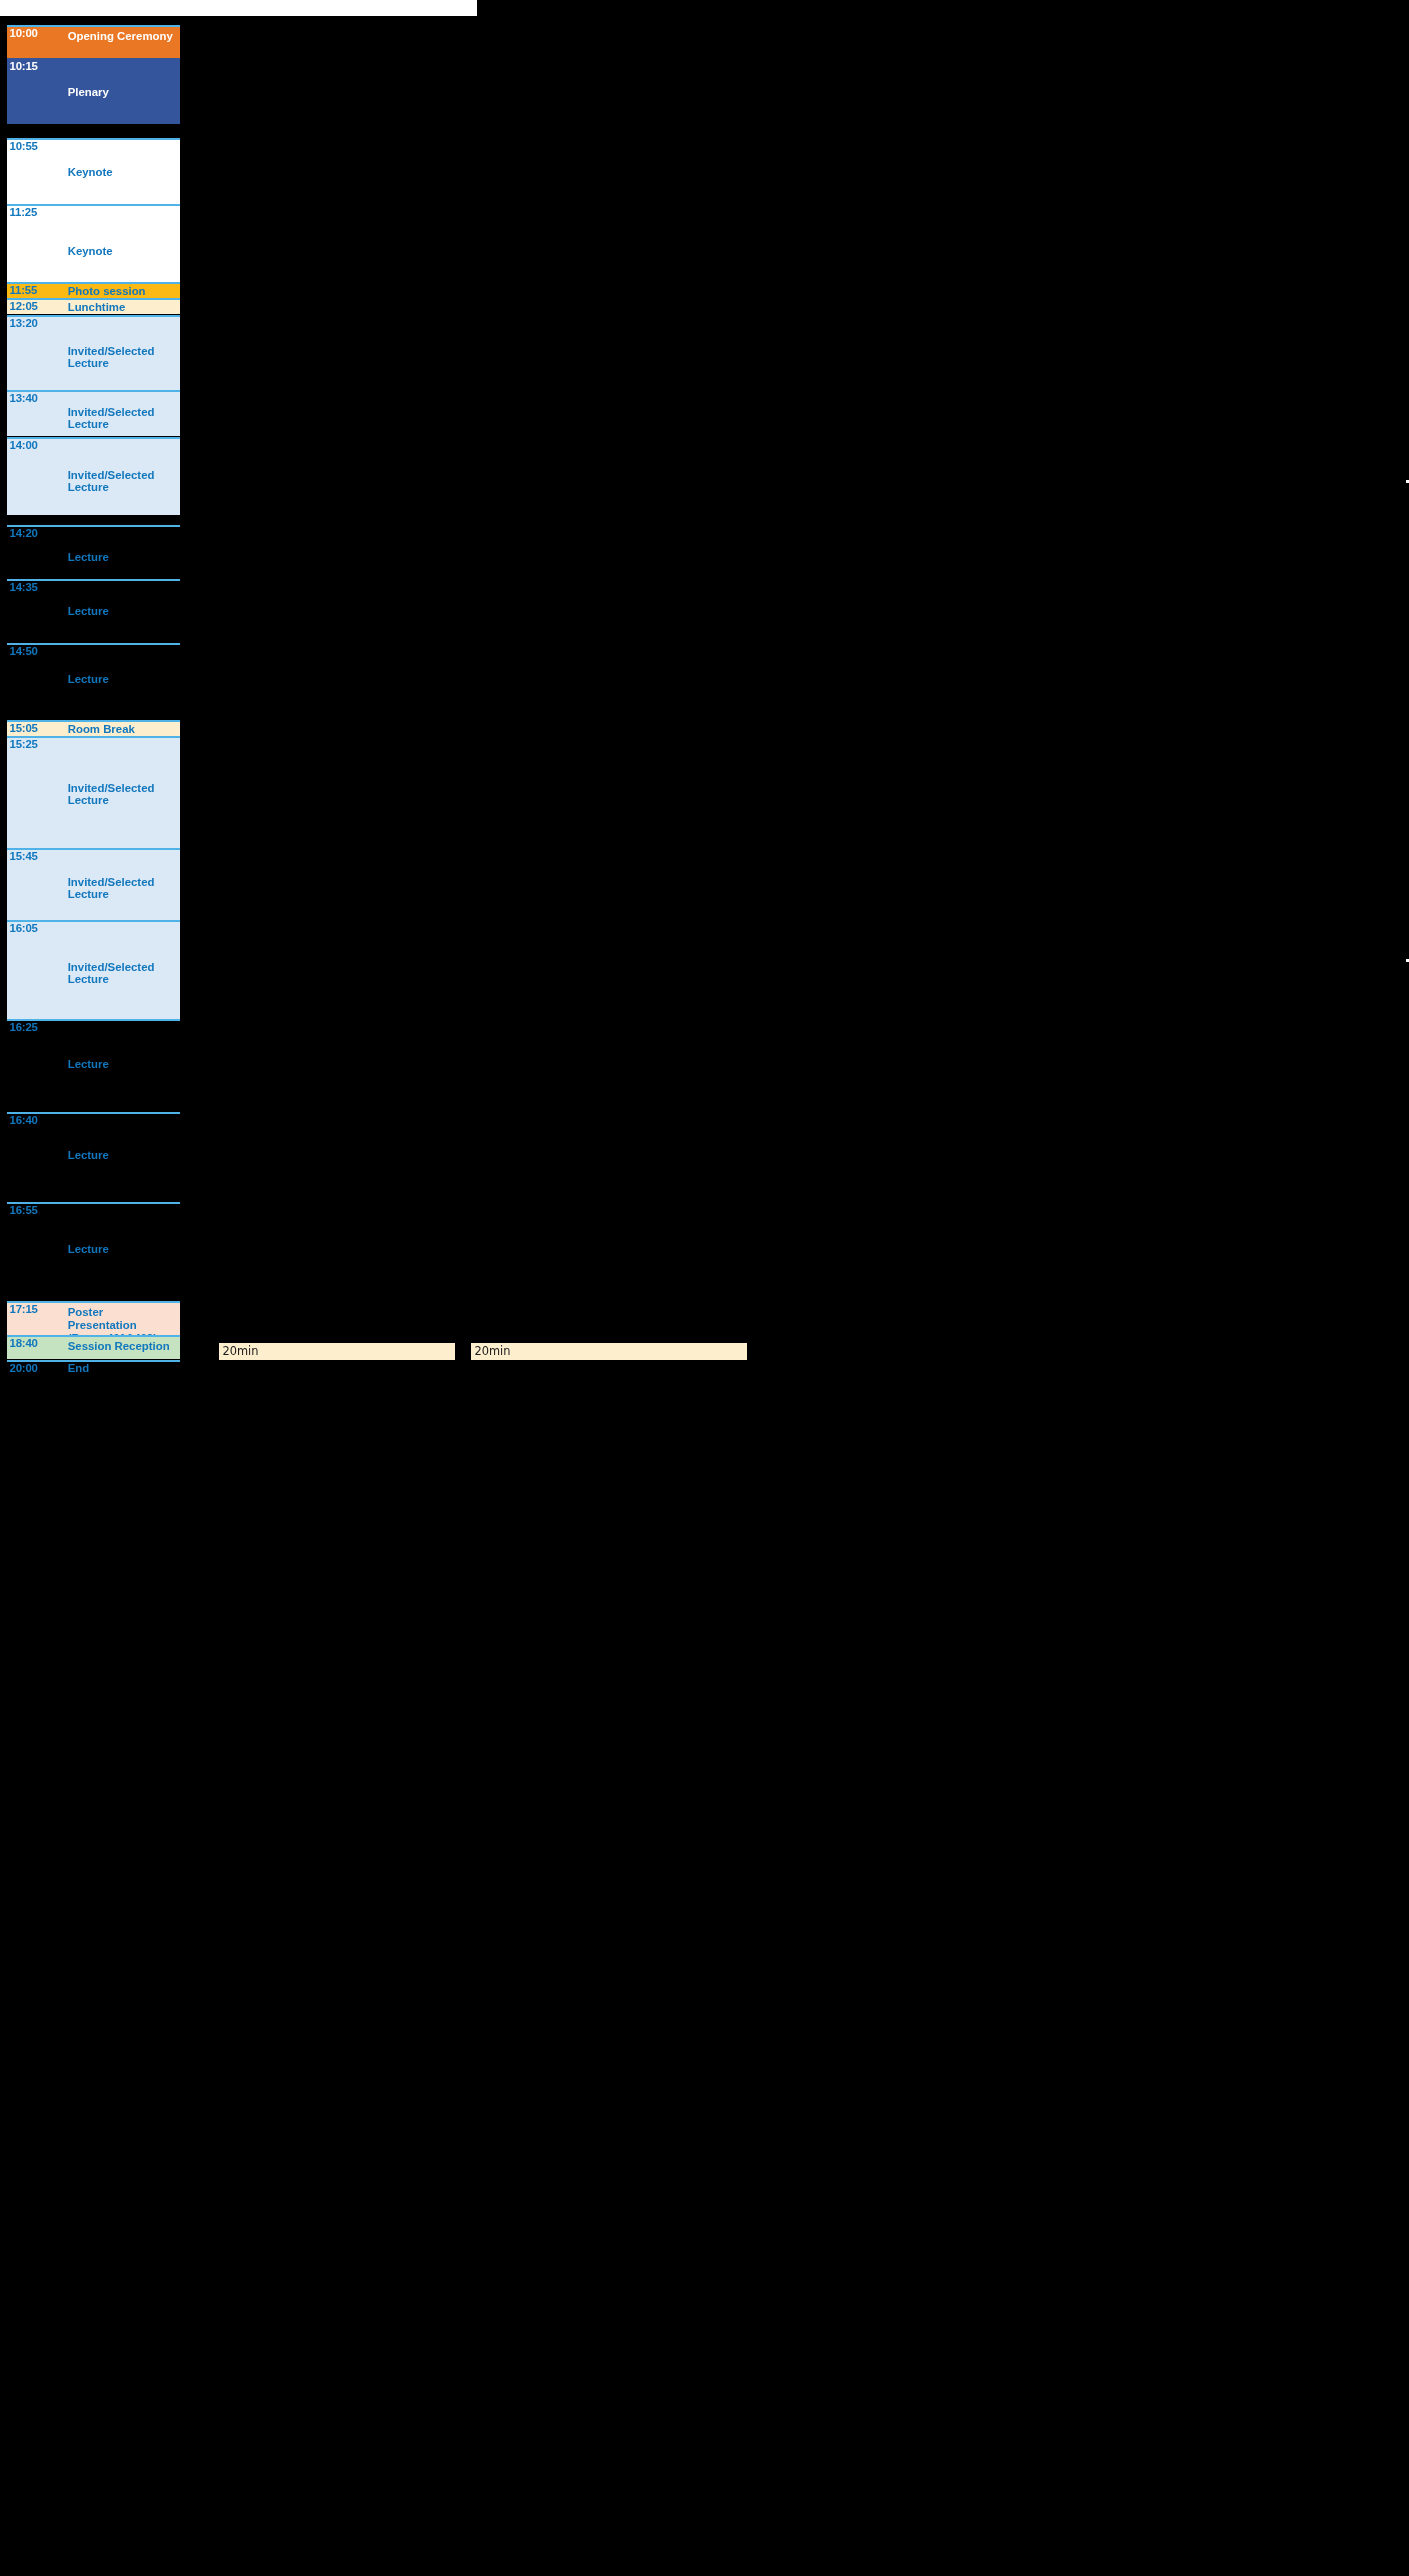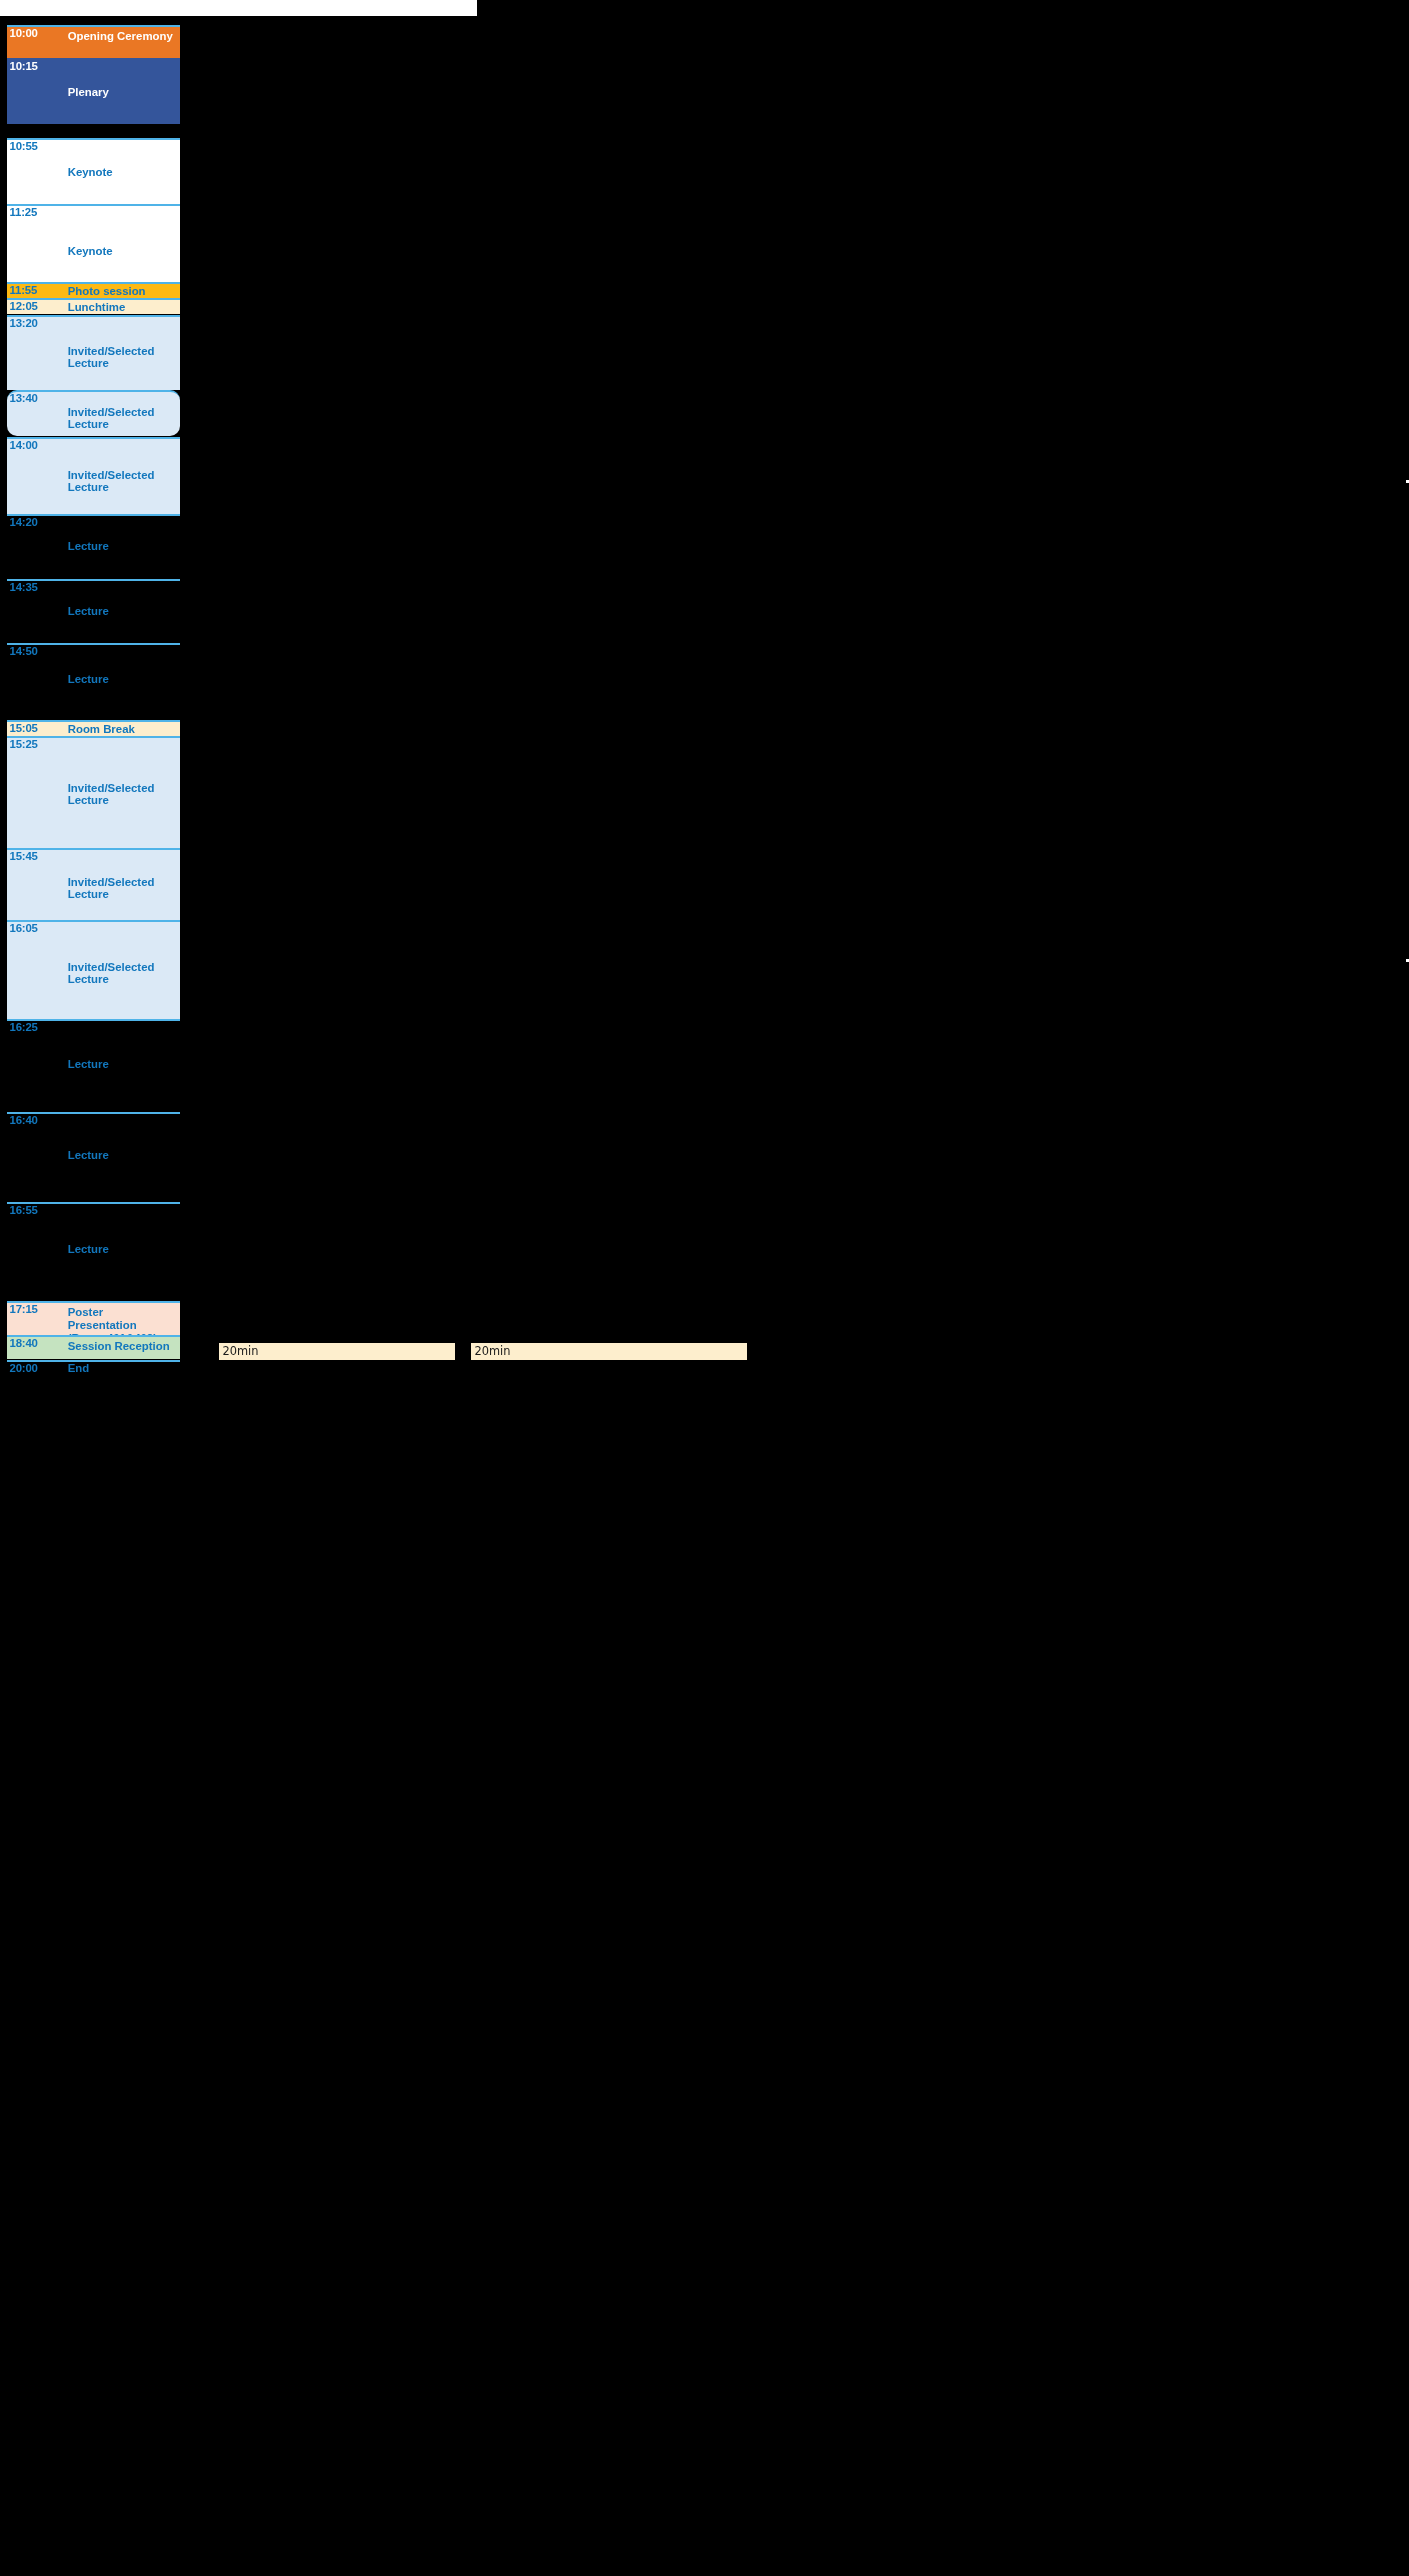--- a/index.html
+++ b/index.html
@@ -105,29 +105,29 @@
         <div class="label" style="top: 1.8px;">Photo session</div>
       </div>
       <div class="block v-lunch" style="top: 273px; height: 16.6px;">
         <div class="time">12:05</div>
         <div class="label" style="top: 1.8px;">Lunchtime</div>
       </div>
       <div class="block v-invited" style="top: 290px; height: 75px;">
         <div class="time">13:20</div>
         <div class="label" style="top: 28px;">Invited/Selected Lecture</div>
       </div>
-      <div class="block v-invited" style="top: 365px; height: 46px; border-radius: 10px;">
+      <div class="block v-invited" style="top: 365px; height: 46px;">
         <div class="time">13:40</div>
         <div class="label" style="top: 14px;">Invited/Selected Lecture</div>
       </div>
       <div class="block v-invited" style="top: 412px; height: 78px;">
         <div class="time">14:00</div>
         <div class="label" style="top: 30px;">Invited/Selected Lecture</div>
       </div>
-      <div class="block v-lecture" style="top: 489px; height: 64px;">
+      <div class="block v-lecture" style="top: 500px; height: 64px;">
         <div class="time">14:20</div>
         <div class="label" style="top: 24.5px;">Lecture</div>
       </div>
       <div class="block v-lecture" style="top: 554px; height: 64px;">
         <div class="time">14:35</div>
         <div class="label" style="top: 24.5px;">Lecture</div>
       </div>
       <div class="block v-lecture" style="top: 618px; height: 77px;">
         <div class="time">14:50</div>
         <div class="label" style="top: 28px;">Lecture</div>

